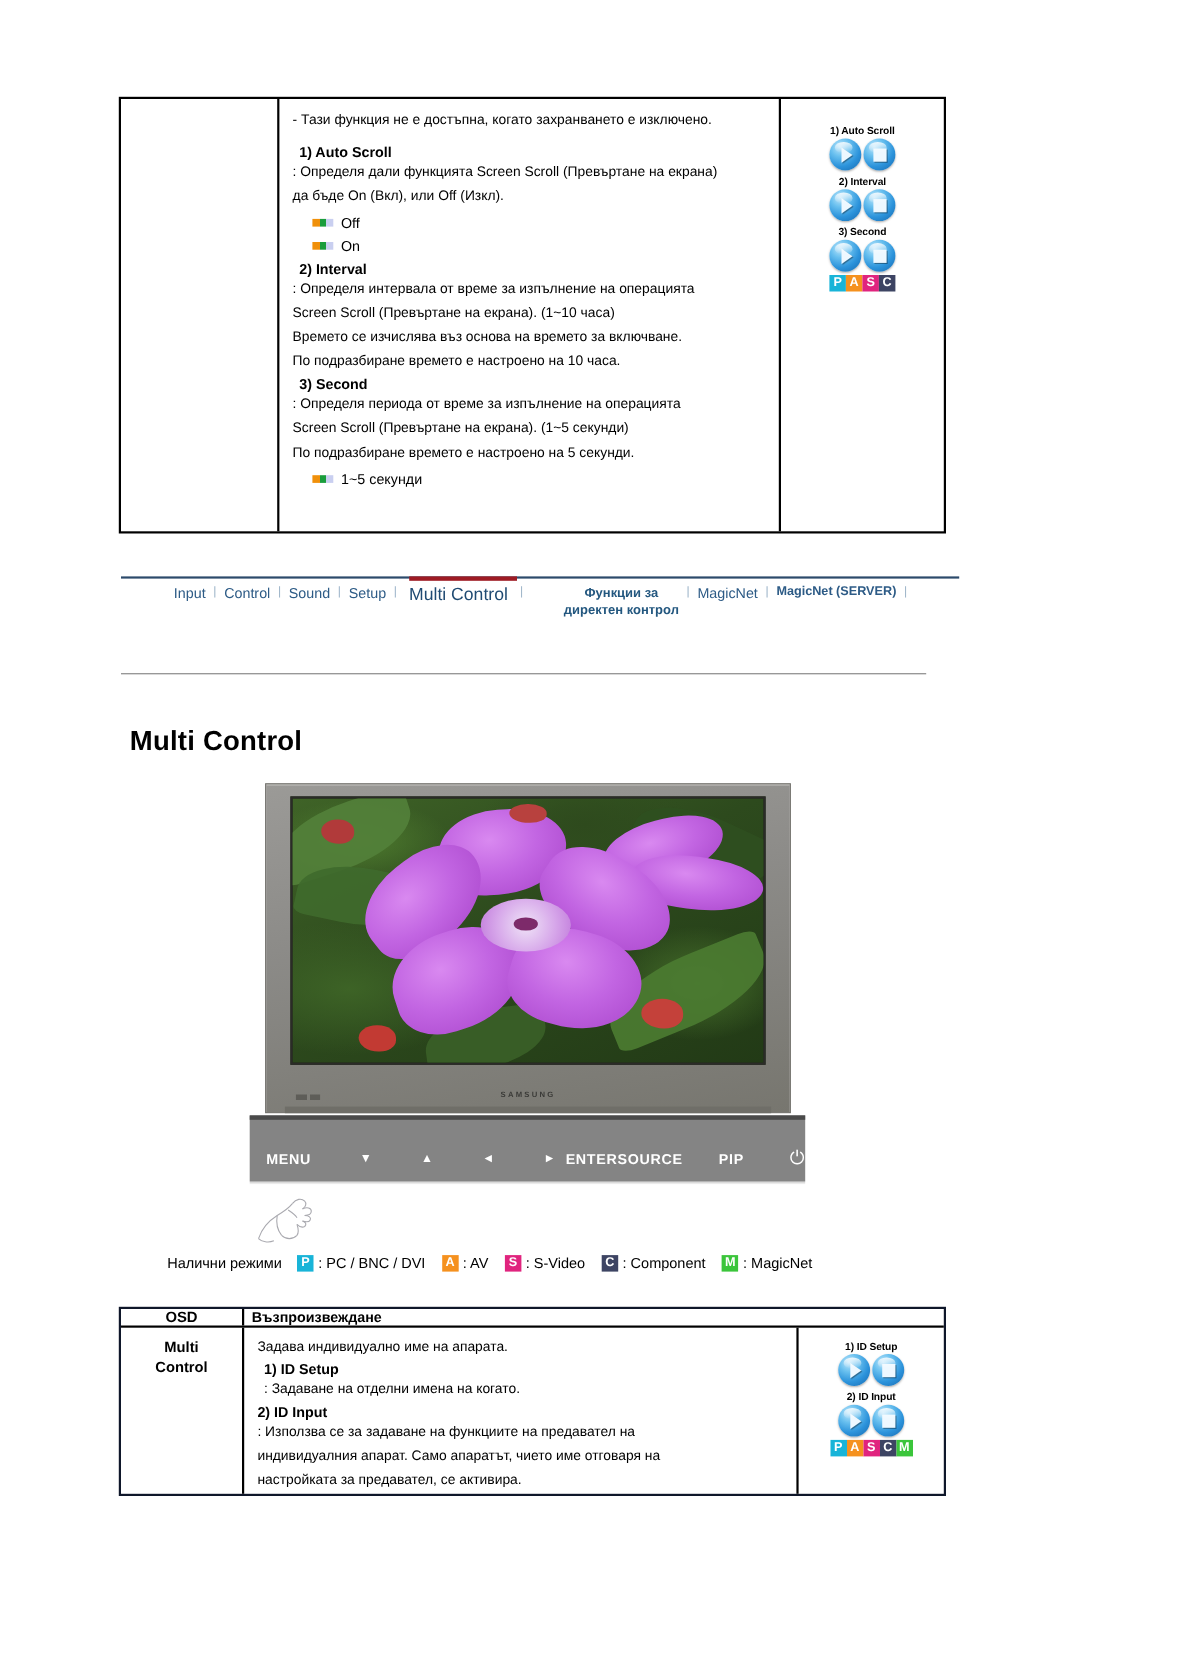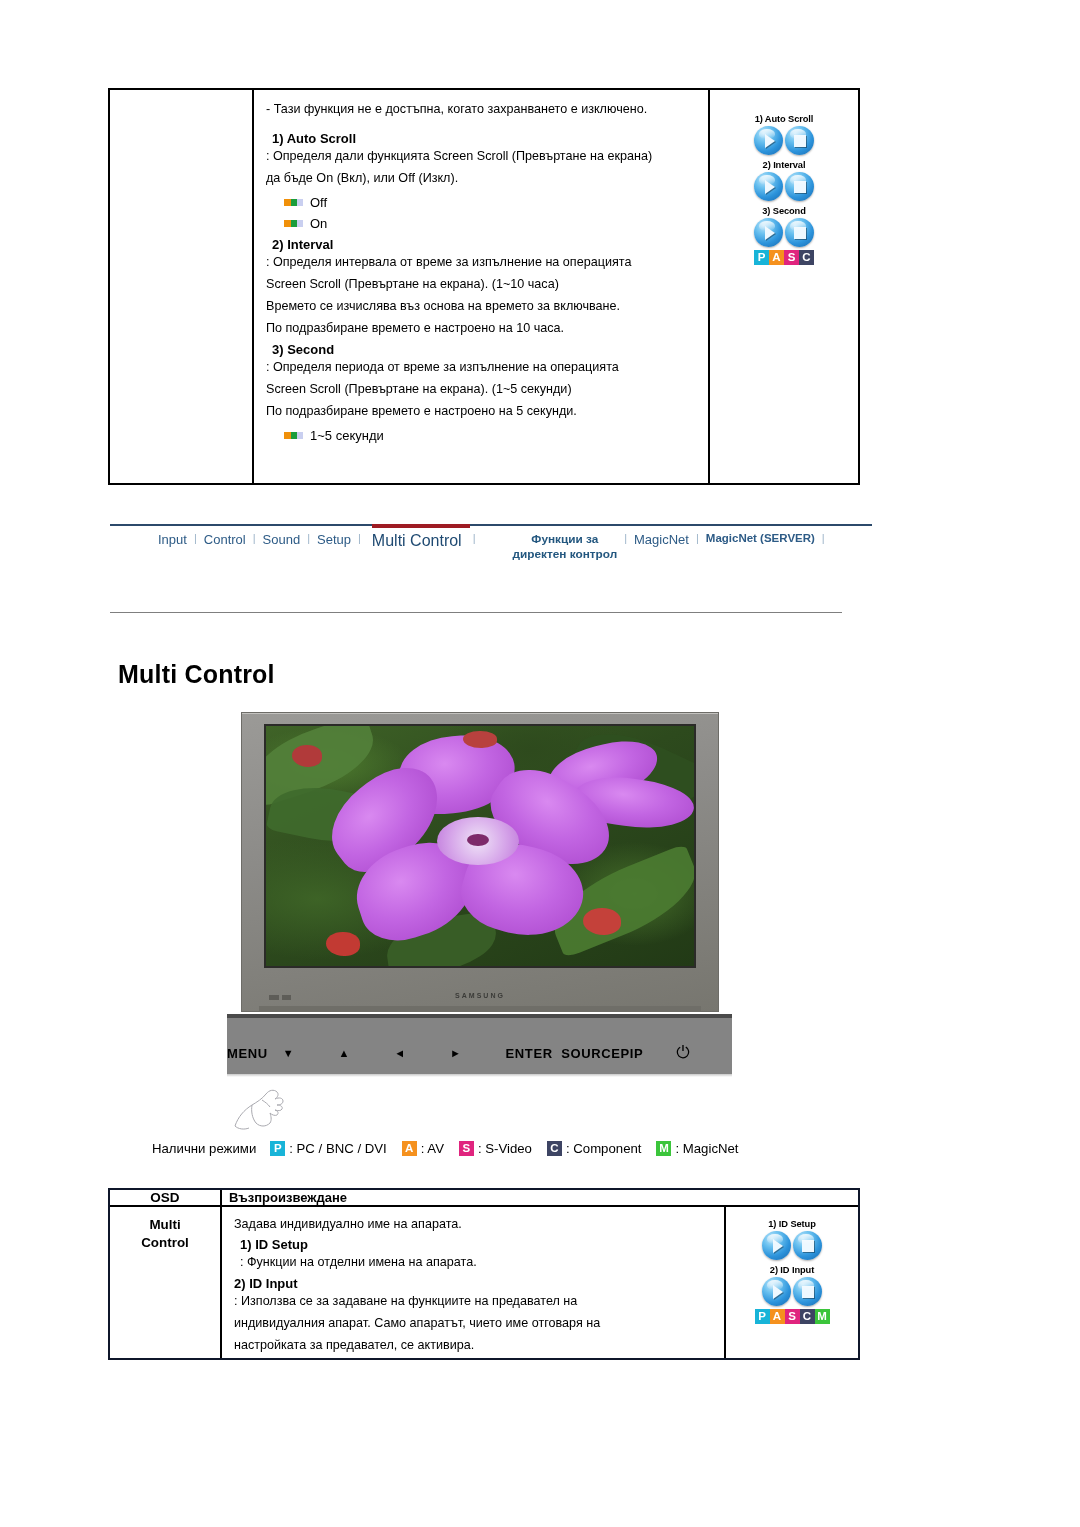--- a/index.html
+++ b/index.html
@@ -157,21 +157,21 @@
     background:#848484;
     border-top:4px solid #4a4a4a;
     box-sizing:border-box;
     display:flex;align-items:center;
   }
   #ctrl-shadow{
     position:absolute;left:227px;top:1074px;width:505px;height:3px;
     background:linear-gradient(to bottom,rgba(0,0,0,.22),rgba(0,0,0,0));
   }
   .ctrl-btn{
-    flex:1;text-align:left;font-size:13px;font-weight:bold;color:#000000;
+    flex:1;text-align:right;font-size:13px;font-weight:bold;color:#ffffff;
     letter-spacing:.6px;padding-top:14px;
   }
   .ctrl-btn.glyph{font-size:11px;}
   .ctrl-pow{font-size:17px;font-weight:normal;}
 
   
   #hand-sketch{position:absolute;left:232px;top:1086px;width:64px;height:46px;opacity:.75;}
 
   
   #modes{
@@ -443,21 +443,21 @@
         <div class="bt-c1-body">
           <div>Multi</div>
           <div>Control</div>
         </div>
       </div>
 
       <div class="bt-c2">
         <div class="bt-c2-body">
           <div class="sect-body">Задава индивидуално име на апарата.</div>
           <div class="sect-head">1) ID Setup</div>
-          <div class="sect-body" style="margin-left:6px">: Функции на отделни имена на апарата.</div>
+          <div class="sect-body" style="margin-left:6px">: Задаване на отделни имена на когато.</div>
           <div class="sect-head" style="margin-left:0">2) ID Input</div>
           <div class="sect-body">: Използва се за задаване на функциите на предавател на</div>
           <div class="sect-body">индивидуалния апарат. Само апаратът, чието име отговаря на</div>
           <div class="sect-body">настройката за предавател, се активира.</div>
         </div>
       </div>
 
       <div class="bt-c3">
         <div class="bt-c3-body">
           <div class="pg">

